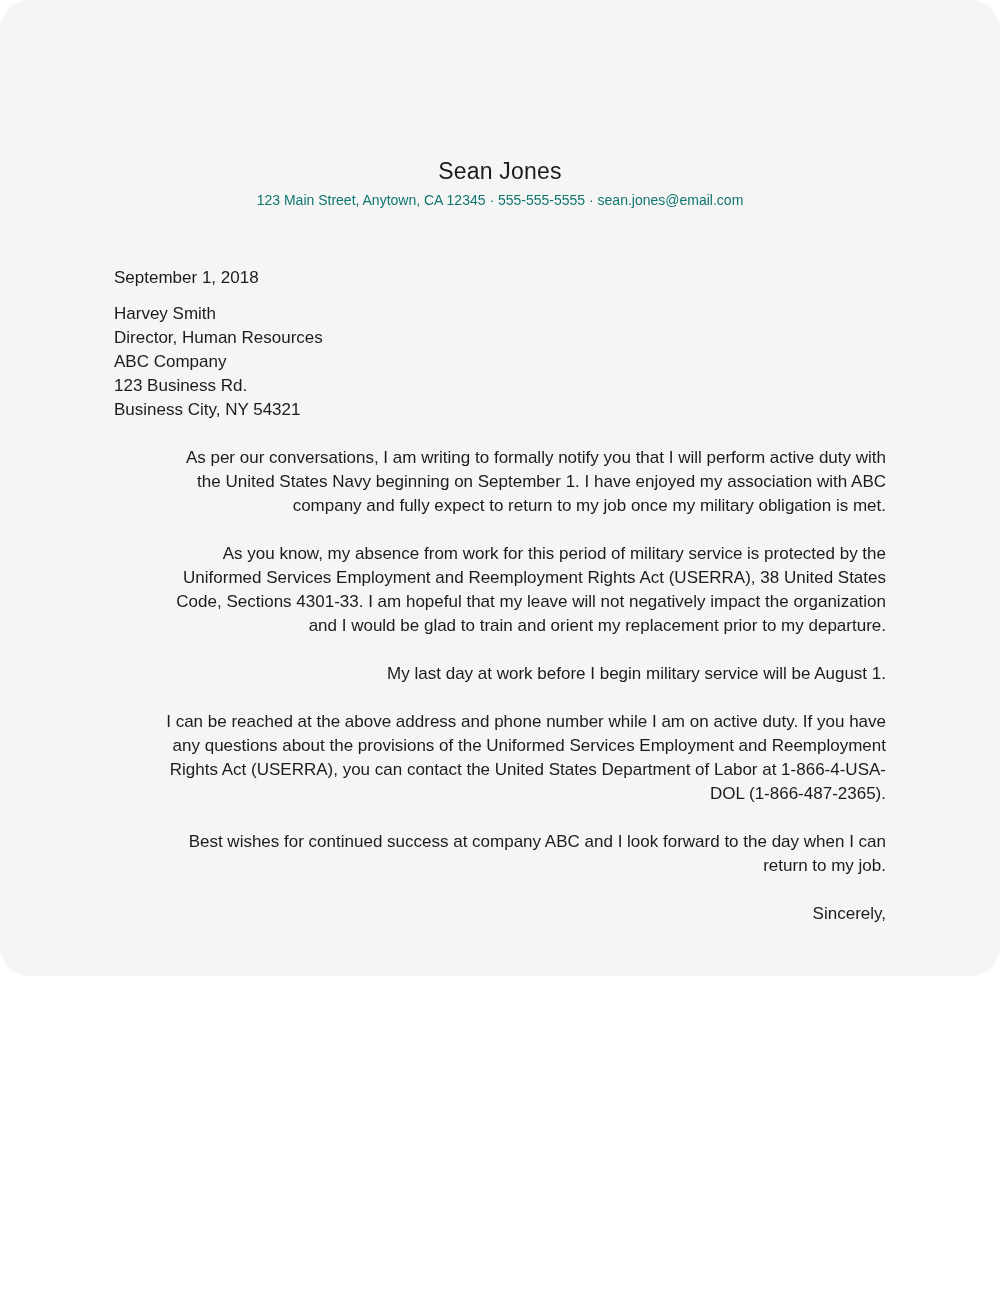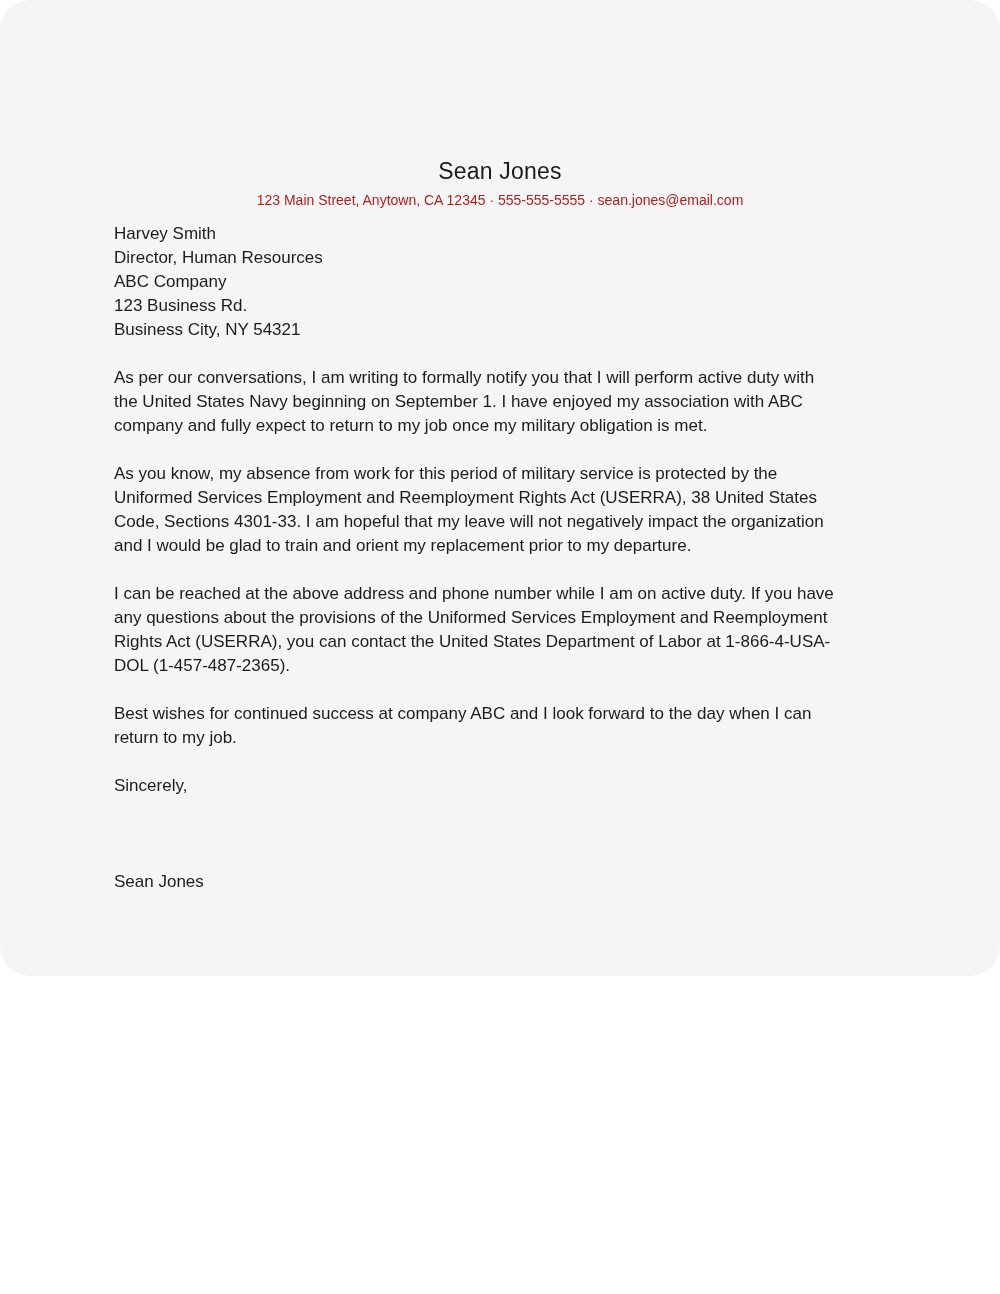--- a/index.html
+++ b/index.html
@@ -22,80 +22,83 @@
   .sender-name {
     font-size: 23px;
     font-weight: 400;
     line-height: 26px;
     letter-spacing: 0.2px;
   }
   .sender-contact {
     font-size: 14px;
     line-height: 19px;
     margin-top: 7px;
-    color: #b91c1c;
+    color: #0f766e;
   }
   .letter-body {
     padding: 0 114px;
     font-size: 17px;
     line-height: 24px;
   }
   .letter-date {
     margin-top: 56px;
   }
   .block {
     white-space: pre-line;
     margin-top: 12px;
   }
   .para {
     white-space: pre-line;
     margin-top: 24px;
+    text-align: right;
   }
   .closing {
     margin-top: 24px;
   }
   .signature-name {
     margin-top: 72px;
   }
 </style>
 </head>
 <body>
 
 <div class="page">
 
   <div class="letter-header">
     <div class="sender-name">Sean Jones</div>
     <div class="sender-contact">123 Main Street, Anytown, CA 12345 · 555-555-5555 · sean.jones@email.com</div>
   </div>
 
   <div class="letter-body">
 
+    <div class="letter-date">September 1, 2018</div>
 
     <div class="block">Harvey Smith
 Director, Human Resources
 ABC Company
 123 Business Rd.
 Business City, NY 54321</div>
 
 
     <div class="para">As per our conversations, I am writing to formally notify you that I will perform active duty with
 the United States Navy beginning on September 1. I have enjoyed my association with ABC
 company and fully expect to return to my job once my military obligation is met.</div>
 
     <div class="para">As you know, my absence from work for this period of military service is protected by the
 Uniformed Services Employment and Reemployment Rights Act (USERRA), 38 United States
 Code, Sections 4301-33. I am hopeful that my leave will not negatively impact the organization
 and I would be glad to train and orient my replacement prior to my departure.</div>
 
+    <div class="para">My last day at work before I begin military service will be August 1.</div>
 
 
     <div class="para">I can be reached at the above address and phone number while I am on active duty. If you have
 any questions about the provisions of the Uniformed Services Employment and Reemployment
 Rights Act (USERRA), you can contact the United States Department of Labor at 1-866-4-USA-
-DOL (1-457-487-2365).</div>
+DOL (1-866-487-2365).</div>
 
     <div class="para">Best wishes for continued success at company ABC and I look forward to the day when I can
 return to my job.</div>
 
     <div class="para closing">Sincerely,</div>
 
     <div class="signature-name">Sean Jones</div>
 
   </div>
 

